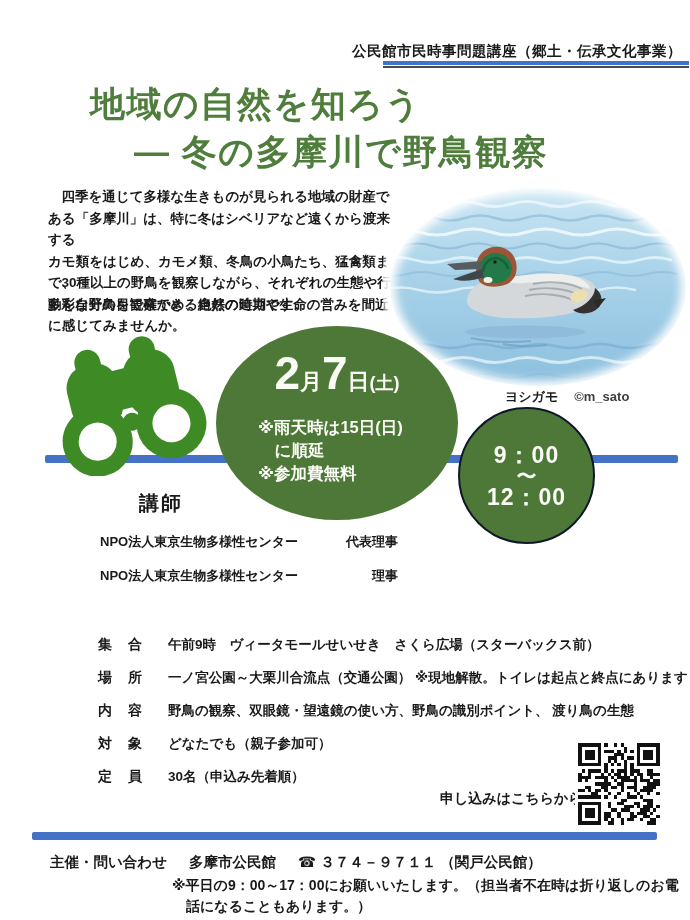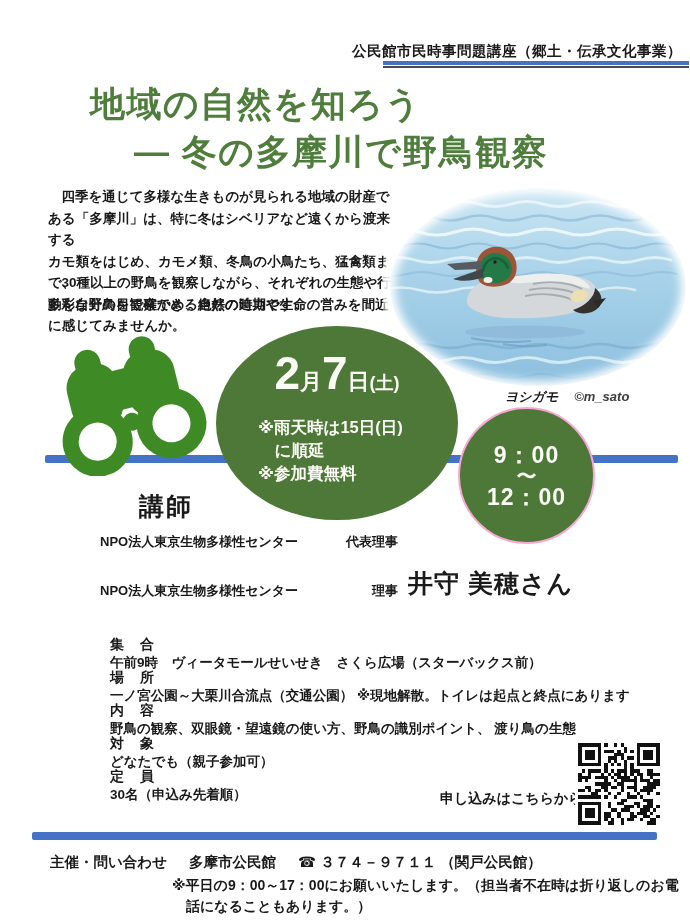--- a/index.html
+++ b/index.html
@@ -18,21 +18,21 @@
   .header-underline .dark { height:1.5px; background:#4a4a4a; }
   
   .title { position:absolute; left:90px; top:80px; color:var(--title_green,#4e7d3c); font-size:35px; letter-spacing:1.5px; line-height:1.38; }
   .title .line2 { margin-left:44px; }
   
   .intro-p { position:absolute; left:48px; width:348px; font-size:13.5px; line-height:21.5px; white-space:pre-line; letter-spacing:0; }
   .intro-p.p1 { top:186px; }
   .intro-p.p2 { top:272px; }
   
   .photo { position:absolute; left:383px; top:180px; width:310px; height:214px; z-index:1; }
-  .photo-caption { position:absolute; left:505px; top:388px; font-size:13px; z-index:2;font-style:italic; }
+  .photo-caption { position:absolute; left:505px; top:388px; font-size:13px; z-index:2; }
   .photo-caption .credit { margin-left:16px; color:#3f3f3f; }
   
   .binoculars { position:absolute; left:40px; top:336px; width:178px; height:140px; z-index:2; }
   
   .bar { position:absolute; background:var(--bar_blue,#4472c4); border-radius:2px; height:8px; }
   .bar.mid    { left:45px; top:455px; width:633px; z-index:1; }
   .bar.bottom { left:32px; top:832px; width:625px; }
   
   .date-circle {
     position:absolute; left:216px; top:326px; width:242px; height:194px;
@@ -40,36 +40,36 @@
     color:#fbfbf6; text-align:center;
   }
   .date-line { margin-top:20px; }
   .date-line .big   { font-size:46px; }
   .date-line .small { font-size:22px; }
   .date-line .smaller { font-size:18px; }
   .date-notes { margin-top:16px; text-align:left; padding-left:42px; font-size:16.5px; line-height:23px; white-space:pre-line; }
   
   .time-circle {
     position:absolute; left:458px; top:407px; width:137px; height:137px;
-    background:var(--accent_green,#4d7838); border:2px solid #f9a8d4; border-radius:50%; z-index:3;
+    background:var(--accent_green,#4d7838); border:2px solid #0f172a; border-radius:50%; z-index:3;
     color:#fbfbf6; display:flex; flex-direction:column; align-items:center; justify-content:center;
   }
   .time-circle .t { font-size:23px; line-height:26px; letter-spacing:1px; }
   .time-circle .tilde { font-size:20px; line-height:16px; }
   
-  .lect-heading { position:absolute; left:100px; top:490px; font-size:25px; letter-spacing:2px;padding-left:39px; }
+  .lect-heading { position:absolute; left:100px; top:490px; font-size:20px; letter-spacing:2px;padding-left:39px; }
   .lect-row { position:absolute; left:100px; display:flex; align-items:flex-end; }
   .lect-row.r1 { top:533px; }
   .lect-row.r2 { top:567px; }
   .lect-org  { width:234px; font-size:13px; }
   .lect-role { width:64px; font-size:13px; text-align:right; margin-right:10px; }
   .lect-name { font-size:25px; letter-spacing:1px; white-space:pre; }
   
   .details { position:absolute; left:98px; top:636px; }
-  .detail-row { display:flex; align-items:baseline; height:33px;flex-direction:column; }
+  .detail-row { display:flex; align-items:baseline; height:33px; }
   .detail-label { width:58px; font-size:14px; letter-spacing:1px; flex:none; }
   .detail-value { font-size:13.5px; margin-left:12px; white-space:pre; }
   .apply-label { position:absolute; left:440px; top:790px; font-size:14px; }
   .qr { position:absolute; left:575px; top:740px; width:88px; height:88px; background:#fff; }
   .qr svg { width:100%; height:100%; shape-rendering:crispEdges; }
   
   .footer-line1 { position:absolute; left:50px; top:853px; font-size:14.5px; }
   .footer-line1 .org-name { margin-left:18px; }
   .footer-line1 .tel { margin-left:18px; }
   .footer-note { position:absolute; left:172px; top:875px; font-size:14px; line-height:20.5px; white-space:pre-line; }
@@ -183,21 +183,20 @@
   </div>
 
   <div class="lect-heading">講師</div>
   <div class="lect-row r1">
     <span class="lect-org">NPO法人東京生物多様性センター</span>
     <span class="lect-role">代表理事</span>
   </div>
   <div class="lect-row r2">
     <span class="lect-org">NPO法人東京生物多様性センター</span>
     <span class="lect-role">理事</span>
-    <span class="lect-name">井守 美穂さん</span>
   </div>
 
   <div class="details">
     <div class="detail-row">
       <span class="detail-label">集　合</span>
       <span class="detail-value">午前9時　ヴィータモールせいせき　さくら広場（スターバックス前）</span>
     </div>
     <div class="detail-row">
       <span class="detail-label">場　所</span>
       <span class="detail-value">一ノ宮公園～大栗川合流点（交通公園） ※現地解散。トイレは起点と終点にあります</span>

